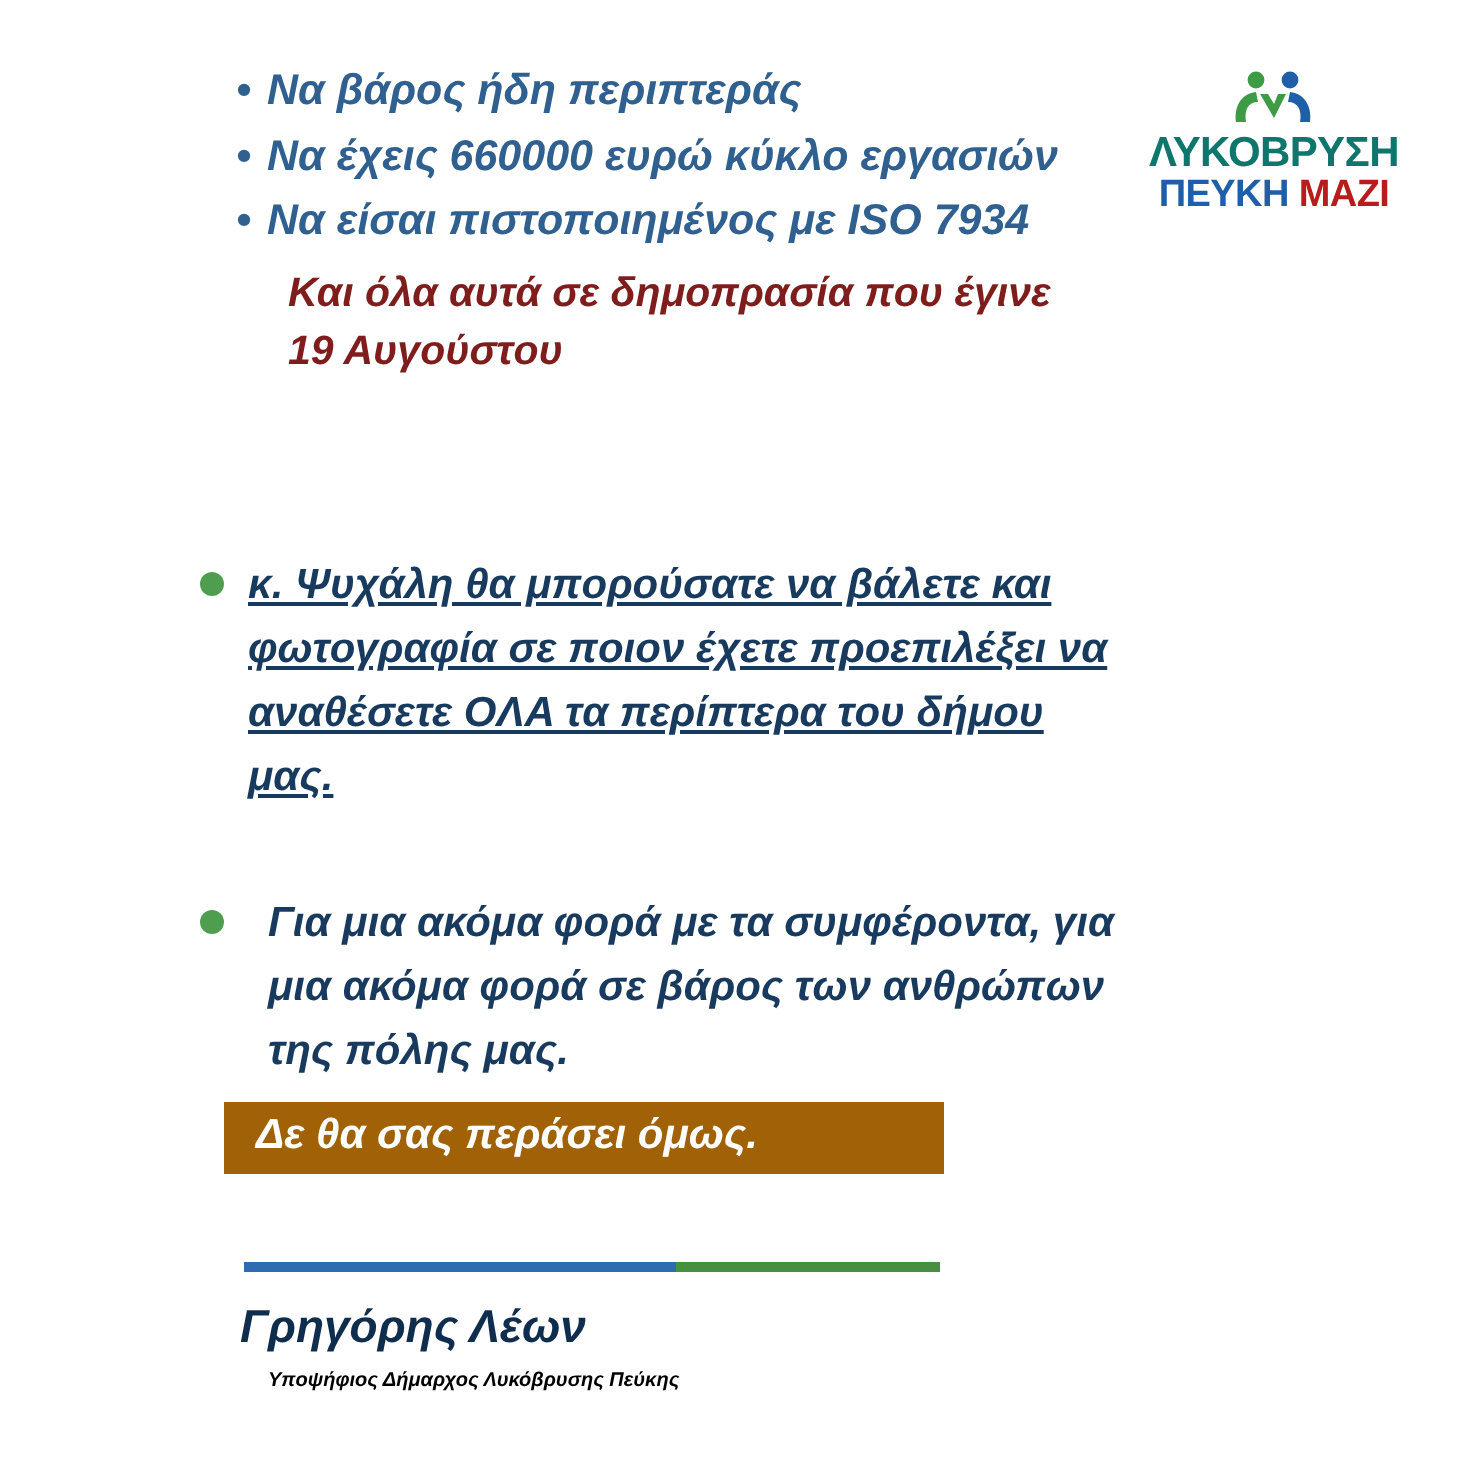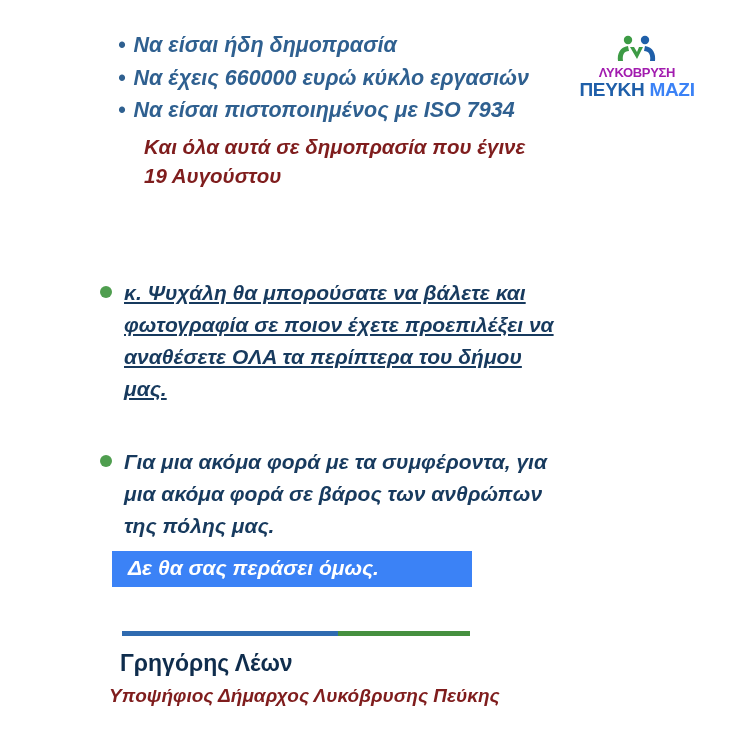--- a/index.html
+++ b/index.html
@@ -31,35 +31,35 @@
     text-align: center;
   }
   .logo-mark {
     position: relative;
     height: 30px;
     width: 60px;
     margin: 0 auto 2px auto;
   }
   .logo-mark svg { display: block; }
   .logo-line1 {
-    font-size: 13px;
+    font-size: 21px;
     font-weight: bold;
     letter-spacing: -0.3px;
-    color: #a21caf;
+    color: #0f766e;
     line-height: 1.05;
   }
   .logo-line2 {
     font-size: 19px;
     font-weight: bold;
     letter-spacing: -0.3px;
     line-height: 1.05;
     color: #1f5fa9;
   }
   .logo-line2 .mazi {
-    color: #3b82f6;
+    color: #b91c1c;
   }
 
   
   .top-list {
     position: absolute;
     left: 118px;
     top: 30px;
     width: 470px;
   }
   .top-item {
@@ -122,29 +122,30 @@
 
   #block-psychali {
     left: 100px;
     top: 277px;
     width: 470px;
   }
   #block-symferonta {
     left: 100px;
     top: 446px;
     width: 480px;
+    gap: 10px;
   }
 
   
   .highlight {
     position: absolute;
     left: 112px;
     top: 551px;
     width: 360px;
-    background: #3b82f6;
+    background: #a16207;
     color: #ffffff;
     font-size: 21px;
     font-style: italic;
     font-weight: bold;
     padding: 5px 10px 7px 16px;
     box-sizing: border-box;
   }
 
   
   .footer-rule {
@@ -163,31 +164,32 @@
   .footer-rule .green {
     background: #46903f;
     width: 38%;
     height: 100%;
   }
   .footer-name {
     position: absolute;
     left: 120px;
     top: 650px;
     font-size: 23px;
+    font-style: italic;
     font-weight: bold;
     color: #0f2d4d;
   }
   .footer-role {
     position: absolute;
-    left: 109px;
+    left: 134px;
     top: 685px;
-    font-size: 19px;
-    font-style: italic;
-    font-weight: bold;
-    color: #7f1d1d;
+    font-size: 10px;
+    font-style: italic;
+    font-weight: bold;
+    color: #000000;
   }
 </style>
 </head>
 <body>
 
 <div class="slide">
 
   <div class="logo">
     <div class="logo-mark">
       <svg width="60" height="30" viewBox="0 0 60 30" xmlns="http://www.w3.org/2000/svg" aria-hidden="true">
@@ -202,21 +204,21 @@
     <div class="logo-line2">
       <span>ΠΕΥΚΗ</span>
       <span class="mazi">ΜΑΖΙ</span>
     </div>
   </div>
 
   <div class="top-list">
 
     <div class="top-item">
       <span class="dash">•</span>
-      <span class="txt">Να είσαι ήδη δημοπρασία</span>
+      <span class="txt">Να βάρος ήδη περιπτεράς</span>
     </div>
 
     <div class="top-item">
       <span class="dash">•</span>
       <span class="txt">Να έχεις 660000 ευρώ κύκλο εργασιών</span>
     </div>
 
     <div class="top-item">
       <span class="dash">•</span>
       <span class="txt">Να είσαι πιστοποιημένος με ISO 7934</span>

